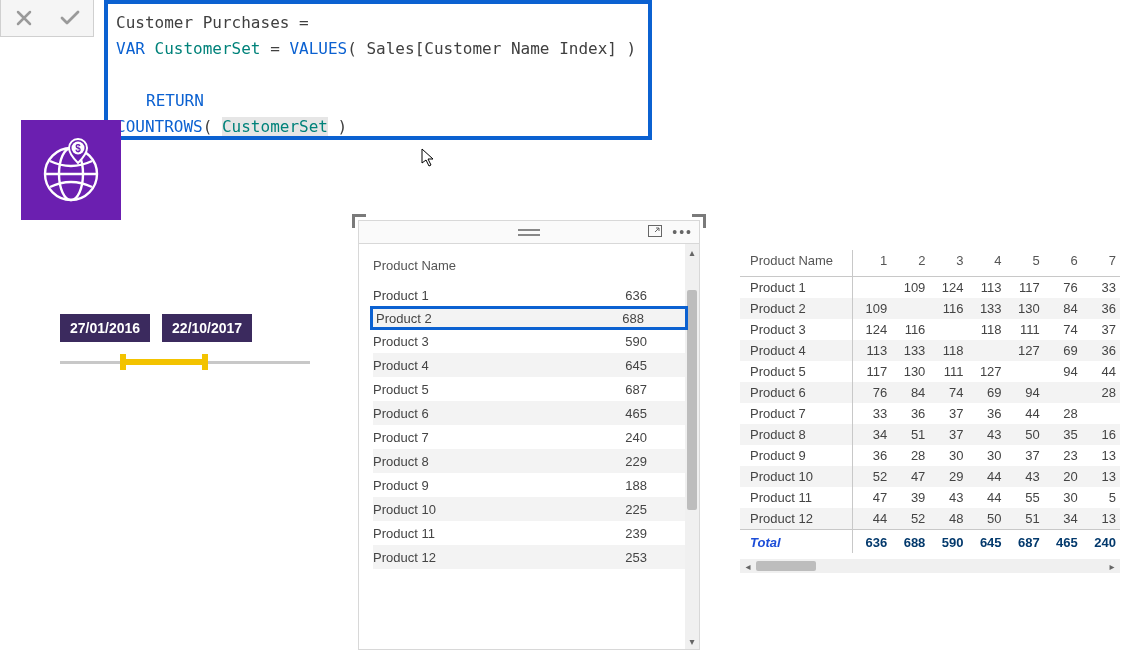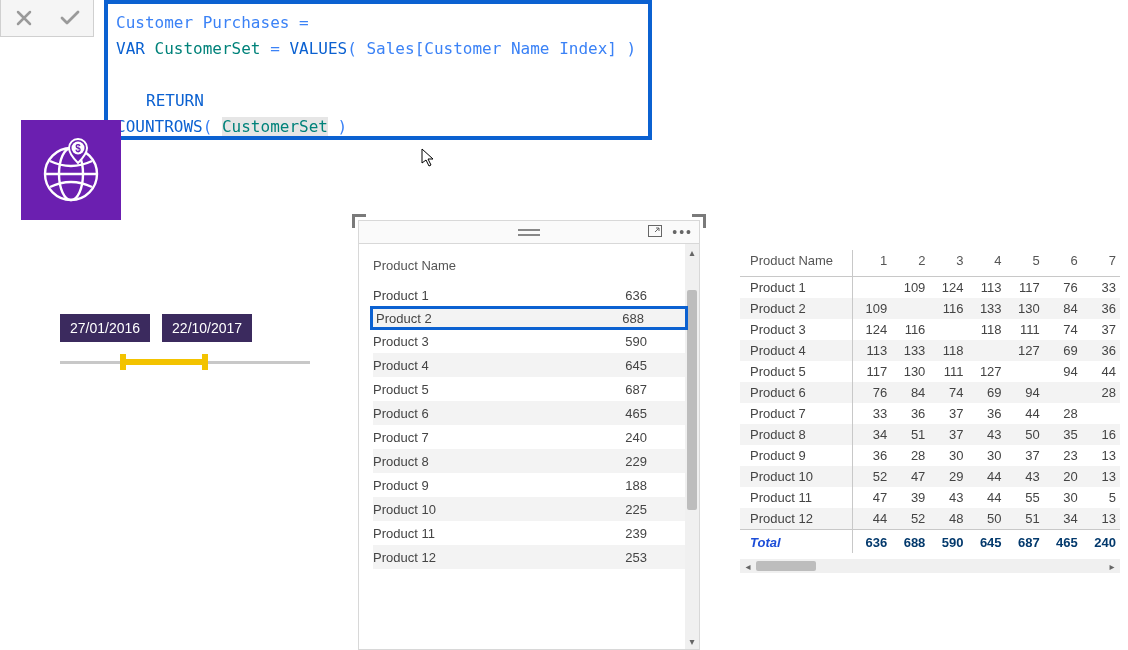--- a/index.html
+++ b/index.html
@@ -50,21 +50,21 @@
     line-height: 26px;
     padding: 6px 8px;
     box-sizing: border-box;
     white-space: pre;
     color: #333;
   }
   .kw-var { color: #0b61d1; }
   .kw-teal { color: #00827a; }
   .kw-ret { color: #0b61d1; margin-left: 30px; }
   .kw-cust { color: #00827a; }
-  .kw-plain { color: #3b82f6; }
+  .kw-plain { color: #404040; }
 
   
   .cursor-icon {
     position: absolute;
     top: 148px;
     left: 420px;
     font-size: 18px;
     color: #222;
   }
 
@@ -84,20 +84,21 @@
   
   .slicer {
     position: absolute;
     top: 314px;
     left: 60px;
     width: 250px;
   }
   .slicer .dates {
     display: flex;
     gap: 12px;
+    font-weight: bold;
   }
   .slicer .date {
     background: #3b2a5e;
     color: #ffffff;
     padding: 6px 10px;
     font-size: 14px;
   }
   .slicer .track {
     position: relative;
     margin-top: 10px;

